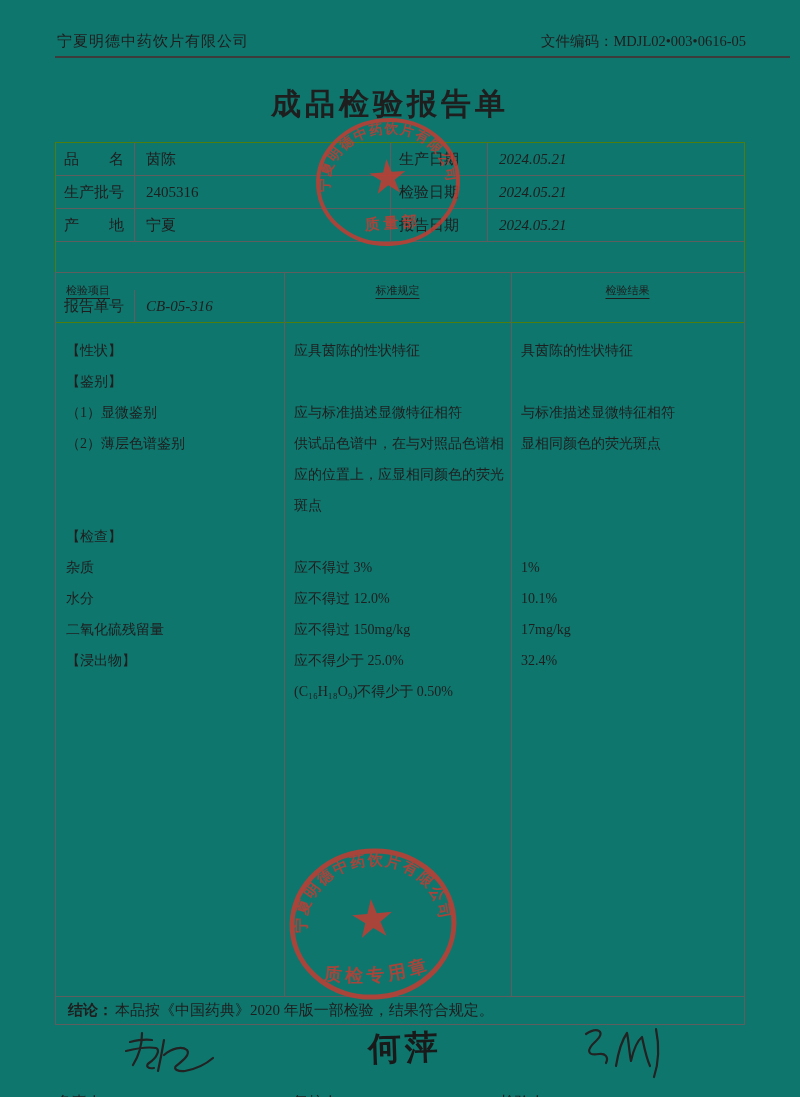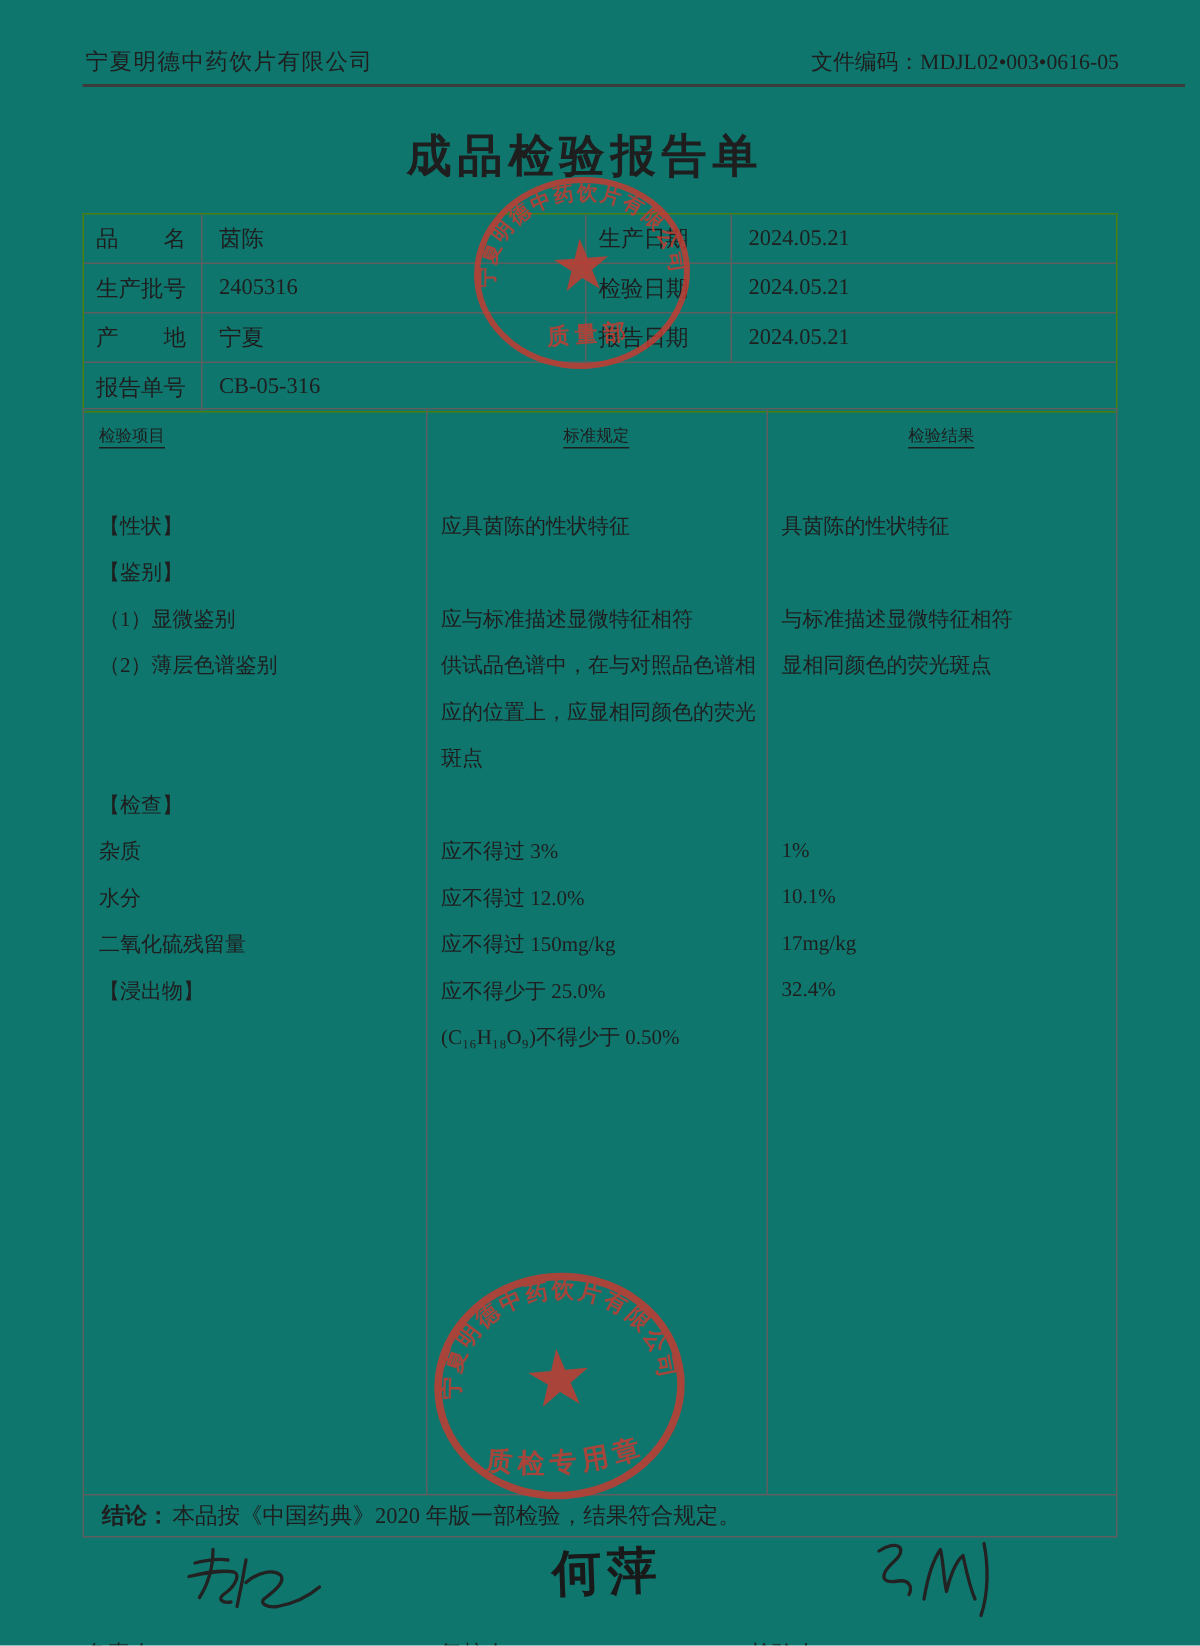--- a/index.html
+++ b/index.html
@@ -10,23 +10,23 @@
   
   .hdr-company{position:absolute;left:57px;top:32px;font-size:15px;letter-spacing:1px;}
   .hdr-code{position:absolute;right:54px;top:32px;font-size:14.5px;}
   .hdr-rule{position:absolute;left:55px;top:56px;width:735px;height:0;border-bottom:2px solid #3c3c3c;}
   
   .title{position:absolute;left:0;top:84px;width:780px;text-align:center;
          font-size:30px;font-weight:bold;letter-spacing:4px;margin:0;}
   
   .info-table{position:absolute;left:55px;top:142px;width:690px;border:1px solid #4d7c0f;box-sizing:border-box;}
   .info-row{display:grid;grid-template-columns:79px 256px 97px 1fr;height:32px;border-bottom:1px solid #5e5e5e;}
-  .info-row:last-child{border-bottom:none;grid-template-columns:79px 1fr;}
+  .info-row:last-child{border-bottom:none;grid-template-columns:79px 1fr;margin-top:48px;}
   .info-cell{display:flex;align-items:center;padding:0 8px;font-size:15px;border-right:1px solid #5e5e5e;overflow:hidden;white-space:nowrap;}
-  .info-row .info-cell:last-child{border-right:none;}
+  .info-row .info-cell:last-child{border-right:none;font-style:italic;}
   .info-cell.value{padding-left:11px;}
   
   .main-table{position:absolute;left:55px;top:272px;width:690px;height:753px;
               border:1px solid #5e5e5e;box-sizing:border-box;}
   .vline{position:absolute;top:0;width:1px;background:#5e5e5e;height:calc(100% - 28px);}
   .vline.v1{left:228px;} .vline.v2{left:455px;}
   .tbl-headers{position:absolute;left:0;top:0;width:100%;display:grid;grid-template-columns:228px 227px 233px;height:40px;}
   .tbl-headers span{font-size:11px;padding-top:10px;text-decoration:underline;text-underline-offset:4px;}
   .th-item{padding-left:10px;}
   .th-mid,.th-right{text-align:center;}

